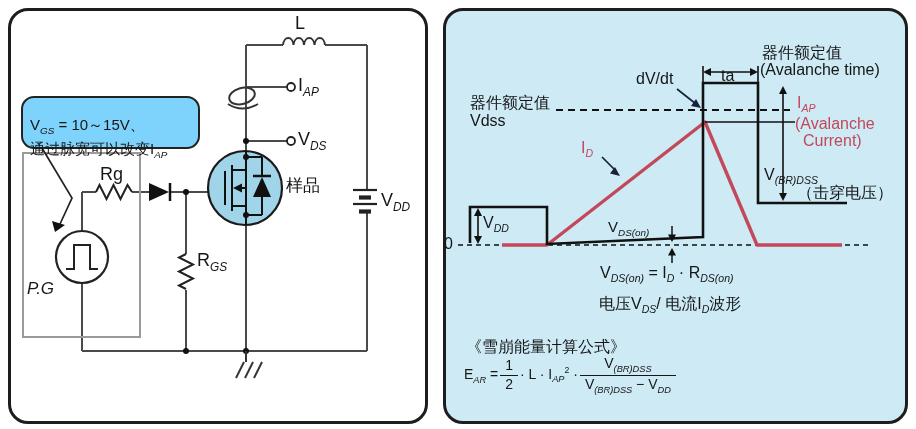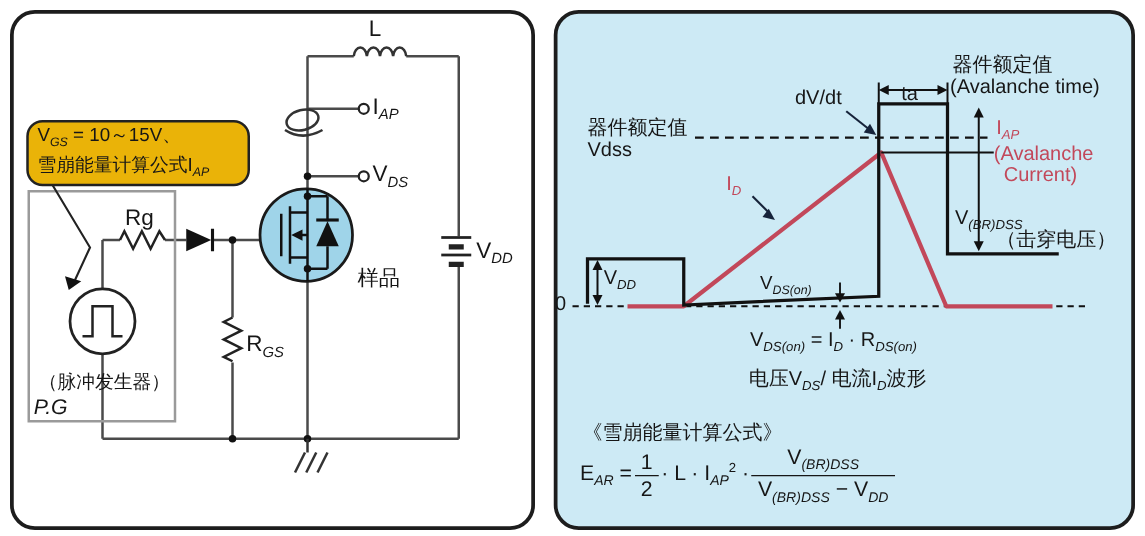--- a/index.html
+++ b/index.html
@@ -7,26 +7,26 @@
           font-family:"Liberation Sans",sans-serif;}
   .panel{position:absolute;border:3px solid #1d1d1d;border-radius:20px;box-sizing:border-box;z-index:0;}
   .panel-left{left:8px;top:8px;width:420px;height:416px;background:#ffffff;}
   .panel-right{left:443px;top:8px;width:465px;height:416px;background:#cdeaf5;}
   svg.overlay{position:absolute;left:0;top:0;z-index:1;}
   .lbl{position:absolute;z-index:2;font-size:16px;color:#161616;white-space:nowrap;line-height:1.12;}
   .red{color:#c2485a;}
   sub{font-size:0.66em;font-style:italic;}
   sup{font-size:0.62em;}
   .f18{font-size:18px;}
-  .f17{font-size:17px;margin-top:37px;}
+  .f17{font-size:17px;}
   .f15{font-size:15px;}
   .callout{position:absolute;left:21px;top:96px;width:179px;height:53px;z-index:2;
-           background:#eab308;border:2px solid #222;border-radius:13px;box-sizing:border-box;
-           padding:0 6px 0 7px;font-size:15px;color:#161616;line-height:1.4;}
-  .formula-row{display:flex;align-items:center;font-size:17px;text-align:right;}
+           background:#7dd3fc;border:2px solid #222;border-radius:13px;box-sizing:border-box;
+           padding:16px 6px 0 7px;font-size:15px;color:#161616;line-height:1.4;}
+  .formula-row{display:flex;align-items:center;font-size:14px;text-align:right;}
   .frac{display:inline-flex;flex-direction:column;align-items:center;margin:0 2px;}
   .frac .num{padding:0 5px 1px 5px;}
   .frac .den{border-top:1.6px solid #161616;padding:1px 5px 0 5px;}
   .watermark{position:absolute;left:727px;top:399px;z-index:2;font-size:18px;font-weight:bold;
              color:#b4c89e;letter-spacing:0.5px;}
 </style>
 </head>
 <body>
 
 <div class="canvas">
@@ -182,32 +182,31 @@
     <g stroke="#111" stroke-width="1.5">
       <line x1="672" y1="226" x2="672" y2="237"></line>
       <polygon points="672,242 668,234.5 676,234.5" fill="#111" stroke="none"></polygon>
       <line x1="672" y1="263" x2="672" y2="253"></line>
       <polygon points="672,248 668,255.5 676,255.5" fill="#111" stroke="none"></polygon>
     </g>
   </svg>
 
   <div class="callout">
     <div><span>V</span><sub>GS</sub><span> = 10～15V、</span></div>
-    <div><span>雪崩能量计算公式</span><span>I</span><sub>AP</sub></div>
+    <div><span>通过脉宽可以改变</span><span>I</span><sub>AP</sub></div>
   </div>
 
   <div class="lbl f18" style="left:295px;top:13px;">L</div>
   <div class="lbl f18" style="left:298px;top:75px;"><span>I</span><sub>AP</sub></div>
   <div class="lbl f18" style="left:298px;top:129px;"><span>V</span><sub>DS</sub></div>
   <div class="lbl f18" style="left:381px;top:190px;"><span>V</span><sub>DD</sub></div>
   <div class="lbl f18" style="left:100px;top:164px;">Rg</div>
-  <div class="lbl f18" style="left:197px;top:265px;"><span>R</span><sub>GS</sub></div>
+  <div class="lbl f18" style="left:197px;top:250px;"><span>R</span><sub>GS</sub></div>
   <div class="lbl f17" style="left:286px;top:176px;">样品</div>
   <div class="lbl f17" style="left:27px;top:279px;font-style:italic;">P.G</div>
-  <div class="lbl f15" style="left:31px;top:298px;">（脉冲发生器）</div>
 
   <div class="lbl" style="left:470px;top:94px;">器件额定值</div>
   <div class="lbl" style="left:470px;top:112px;text-align:center;">Vdss</div>
   <div class="lbl" style="left:636px;top:70px;">dV/dt</div>
   <div class="lbl" style="left:721px;top:67px;">ta</div>
   <div class="lbl" style="left:762px;top:44px;">器件额定值</div>
   <div class="lbl" style="left:760px;top:61px;">(Avalanche time)</div>
   <div class="lbl red" style="left:797px;top:94px;"><span>I</span><sub>AP</sub></div>
   <div class="lbl red" style="left:795px;top:115px;">(Avalanche</div>
   <div class="lbl red" style="left:803px;top:132px;">Current)</div>

